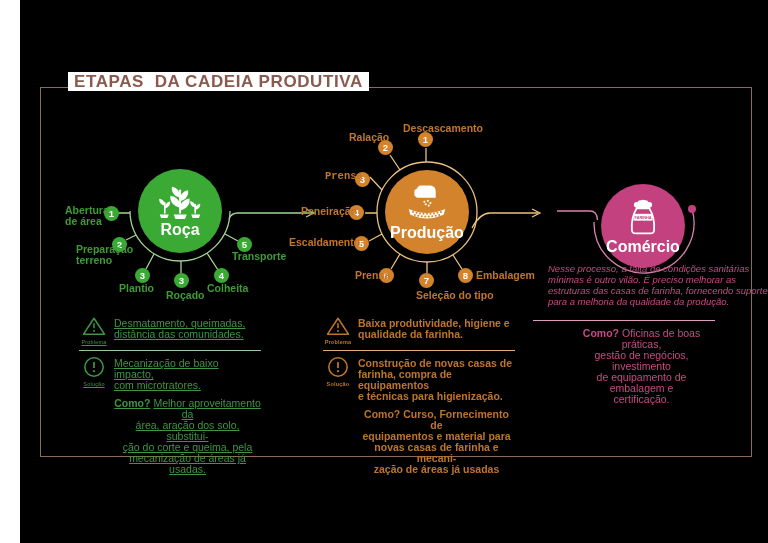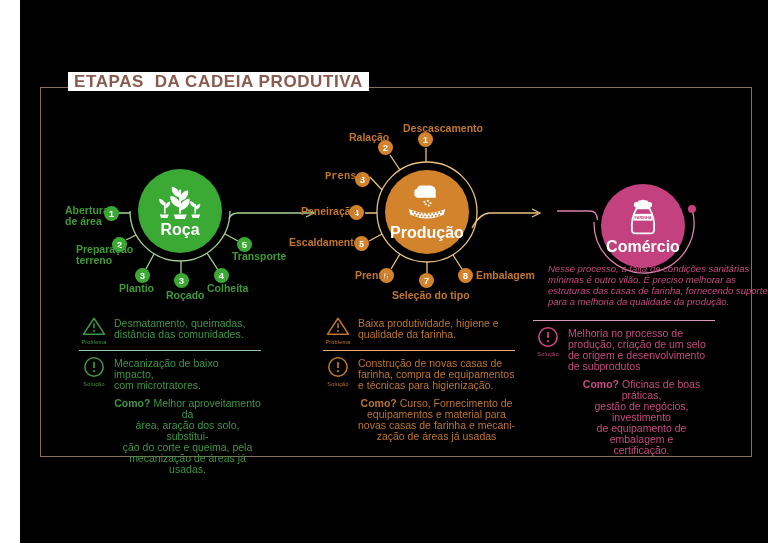--- a/index.html
+++ b/index.html
@@ -20,21 +20,21 @@
   .bg-g{background:#3aaa35;} .bg-o{background:#d2832b;} .bg-p{background:#c2417e;}
 
   .badge{position:absolute;width:15px;height:15px;border-radius:50%;color:#fff;
          font-size:9.5px;font-weight:bold;display:flex;align-items:center;
          justify-content:center;z-index:3;}
   .step-label{position:absolute;font-weight:bold;font-size:10.5px;line-height:10.5px;
               white-space:pre-line;z-index:3;}
   .g{color:#3f9b35;} .o{color:#c1762a;}
 
   .column{position:absolute;font-size:10.5px;line-height:11px;z-index:2;}
-  .col-g{color:#3f9544;} .col-o{color:#bd752c;} .col-p{color:#c74a82;}
+  .col-g{color:#3f9544;text-decoration:underline;} .col-o{color:#bd752c;} .col-p{color:#c74a82;}
   .psrow{display:flex;align-items:flex-start;min-height:29px;}
   .psicon{width:30px;flex:none;display:flex;flex-direction:column;align-items:center;
           margin-right:5px;}
   .psicon .lbl{font-size:5.5px;margin-top:1px;letter-spacing:.2px;}
   .ptext{white-space:pre-line;padding-top:2px;}
   .divider{border:none;margin:2px 0 5px 0;border-top:1px solid;}
   .col-g .divider{border-color:#9cc79c;}
   .col-o .divider{border-color:#e0ad77;}
   .col-p .divider{border-color:#dc9cbd;}
   .como{margin:7px 0 0 35px;white-space:pre-line;text-align:center;}
@@ -168,21 +168,21 @@
   <div class="badge bg-o" style="left:359px;top:268px;">6</div>
   <div class="badge bg-o" style="left:399px;top:273px;">7</div>
   <div class="badge bg-o" style="left:438px;top:268px;">8</div>
 
   <div class="step-label o" style="left:383px;top:123px;">Descascamento</div>
   <div class="step-label o" style="left:329px;top:132px;">Ralação</div>
   <div class="step-label o" style="left:305px;top:171px;font-family:Liberation Mono, monospace;">Prensa</div>
   <div class="step-label o" style="left:281px;top:206px;">Peneiração</div>
   <div class="step-label o" style="left:269px;top:237px;">Escaldamento</div>
   <div class="step-label o" style="left:335px;top:270px;">Prensa</div>
-  <div class="step-label o" style="left:372px;top:290px;">Seleção do tipo</div>
+  <div class="step-label o" style="left:396px;top:290px;">Seleção do tipo</div>
   <div class="step-label o" style="left:456px;top:270px;">Embalagem</div>
 
   <div class="note">Nesse processo, a falta de condições sanitárias
 mínimas é outro vilão. É preciso melhorar as
 estruturas das casas de farinha, fornecendo suporte
 para a melhoria da qualidade da produção.</div>
 
   <div class="column col-g" style="left:59px;top:316px;width:182px;">
     <div class="psrow">
       <div class="psicon">
@@ -208,21 +208,21 @@
       </div>
       <div class="ptext">Mecanização de baixo impacto,
 com microtratores.</div>
     </div>
     <p class="como"><b>Como?</b><span>Melhor aproveitamento da
 área, aração dos solo, substitui-
 ção do corte e queima, pela
 mecanização de áreas já usadas.</span></p>
   </div>
 
-  <div class="column col-o" style="left:303px;top:316px;width:192px;">
+  <div class="column col-o" style="left:303px;top:316px;width:192px;font-weight:bold;">
     <div class="psrow">
       <div class="psicon">
         <svg width="24" height="20" viewBox="0 0 26 22">
           <path d="M13 2.5 L24.5 20 H1.5 Z" fill="none" stroke="currentColor" stroke-width="1.7" stroke-linejoin="round"></path>
           <line x1="13" y1="8" x2="13" y2="13.5" stroke="currentColor" stroke-width="1.7"></line>
           <circle cx="13" cy="16.6" r="1.1" fill="currentColor"></circle>
         </svg>
         <span class="lbl">Problema</span>
       </div>
       <div class="ptext">Baixa produtividade, higiene e
@@ -243,33 +243,19 @@
 e técnicas para higienização.</div>
     </div>
     <p class="como"><b>Como?</b><span>Curso, Fornecimento de
 equipamentos e material para
 novas casas de farinha e mecani-
 zação de áreas já usadas</span></p>
   </div>
 
   <div class="column col-p" style="left:513px;top:318px;width:182px;">
     <hr class="divider">
-    <div class="psrow">
-      <div class="psicon">
-        <svg width="22" height="22" viewBox="0 0 24 24">
-          <circle cx="12" cy="12" r="10" fill="none" stroke="currentColor" stroke-width="1.7"></circle>
-          <line x1="12" y1="6.5" x2="12" y2="13" stroke="currentColor" stroke-width="1.9"></line>
-          <circle cx="12" cy="16.6" r="1.2" fill="currentColor"></circle>
-        </svg>
-        <span class="lbl">Solução</span>
-      </div>
-      <div class="ptext">Melhoria no processo de
-produção, criação de um selo
-de origem e desenvolvimento
-de subprodutos</div>
-    </div>
     <p class="como"><b>Como?</b><span>Oficinas de boas práticas,
 gestão de negócios, investimento
 de equipamento de embalagem e
 certificação.</span></p>
   </div>
 
 </div>
 
 </body></html>

